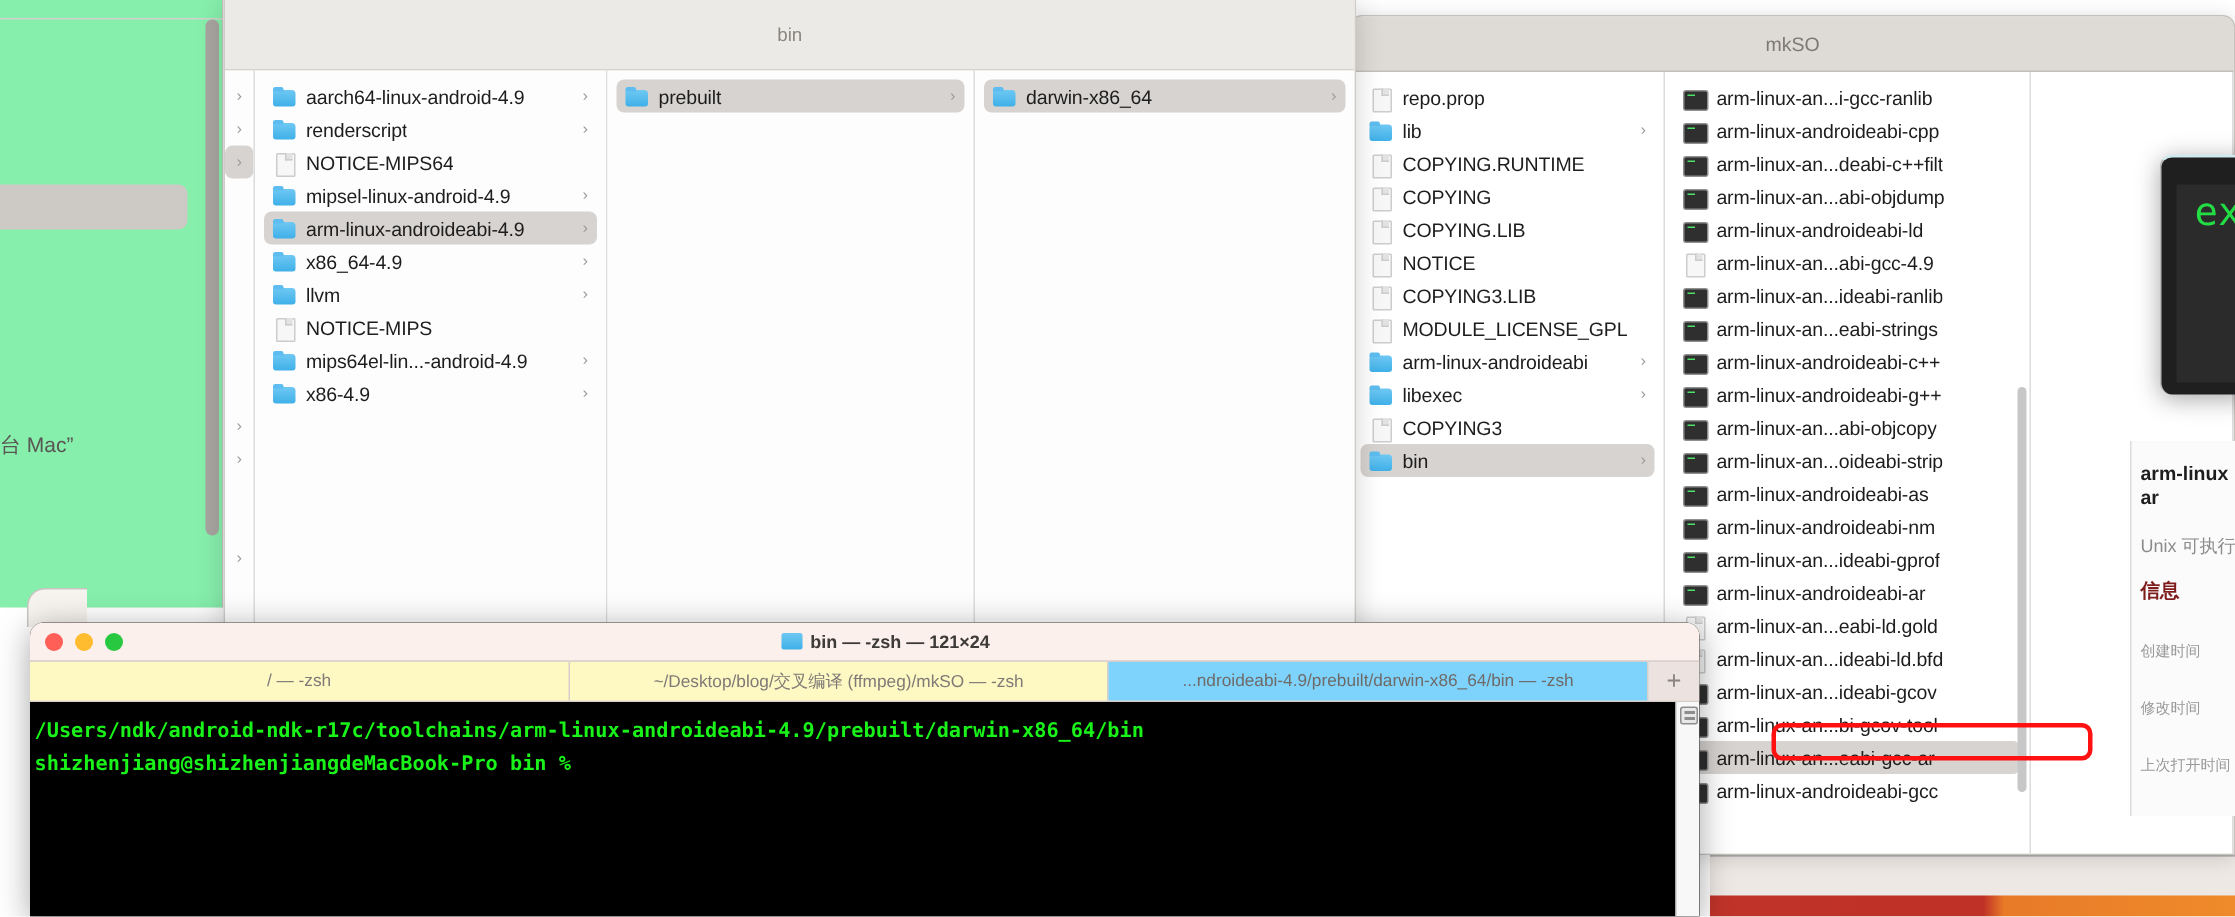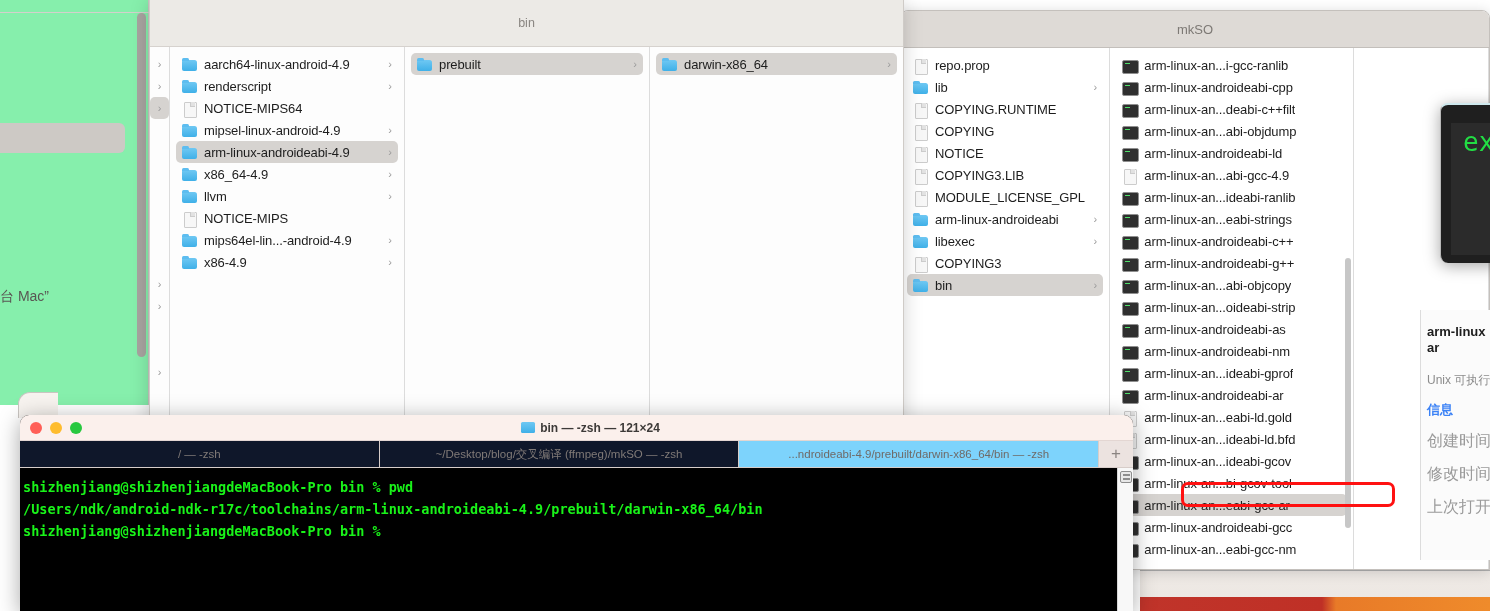--- a/index.html
+++ b/index.html
@@ -134,28 +134,28 @@
                  font-size:11px; color:#9b9b9b; }
   .chevcol .cr.sel { background:#d6d3d0; border-radius:5px; }
 
   
   .vsb {
     position:absolute; right:2px; width:6px; background:#c7c7c7; border-radius:3px;
   }
 
   
   .infopanel {
-    position:absolute; left:1420px; top:310px; width:70px; height:250px;
+    position:absolute; left:1420px; top:294px; width:70px; height:250px;
     background:#fbfbfb; border-left:1px solid #dcdcdc; padding:14px 0 0 6px;
     overflow:hidden;
   }
   .infopanel .ttl { font-size:13px; font-weight:bold; color:#1d1d1d; line-height:16px; white-space:nowrap; }
   .infopanel .sub { font-size:12px; color:#8c8c8c; margin-top:16px; white-space:nowrap; }
-  .infopanel .hdr { font-size:13px; font-weight:bold; color:#3b82f6; margin-top:12px; }
-  .infopanel .lbl { font-size:16px; color:#9a9a9a; margin-top:12px; white-space:nowrap; }
+  .infopanel .hdr { font-size:13px; font-weight:bold; color:#7f1d1d; margin-top:12px; }
+  .infopanel .lbl { font-size:10px; color:#9a9a9a; margin-top:24px; white-space:nowrap; }
 
   
   .rterm {
     position:absolute; left:1440px; top:103px; width:60px; height:160px;
     background:#1f1f1f; border-radius:8px 0 0 8px;
     box-shadow:0 3px 16px rgba(0,0,0,.35);
     border-top:2px solid #cfe9ee; border-left:1px solid #b9b9b9;
     overflow:hidden;
   }
   .rterm .inner {
@@ -191,21 +191,21 @@
     display:flex; align-items:center; gap:5px;padding-left:28px;
   }
   .term .tbar .tt .fi {
     width:14px; height:11px; background:linear-gradient(#6fc8f3,#3fb0e8);
     border-radius:1.5px; position:relative; display:inline-block;
   }
   .term .tabs { height:27px; display:flex; background:#e9e1de; border-bottom:1px solid #d7cdc9; }
   .term .tabs .tab {
     flex:1; display:flex; align-items:center; justify-content:center;
     font-size:11.5px; color:#807a77; border-right:1px solid #d7cdc9;
-    background:#0f172a; overflow:hidden; white-space:nowrap;
+    background:#fef9c3; overflow:hidden; white-space:nowrap;
   }
   .term .tabs .tab.active { background:#7dd3fc; color:#6f6a67; }
   .term .tabs .plus {
     width:34px; display:flex; align-items:center; justify-content:center;
     font-size:17px; color:#8a8481; background:#ece3e0;
   }
   .term .body {
     position:relative; background:#000; height:143px; padding:8px 0 0 3px;
     font-family:"DejaVu Sans Mono","Liberation Mono",monospace;
     font-size:13.5px; font-weight:bold; color:#19f319; line-height:22px;
@@ -264,20 +264,24 @@
           <div class="row">
             <span class="ico doc"></span>
             <span class="nm">COPYING.RUNTIME</span>
           </div>
           <div class="row">
             <span class="ico doc"></span>
             <span class="nm">COPYING</span>
           </div>
           <div class="row">
             <span class="ico doc"></span>
+            <span class="nm">COPYING.LIB</span>
+          </div>
+          <div class="row">
+            <span class="ico doc"></span>
             <span class="nm">NOTICE</span>
           </div>
           <div class="row">
             <span class="ico doc"></span>
             <span class="nm">COPYING3.LIB</span>
           </div>
           <div class="row">
             <span class="ico doc"></span>
             <span class="nm">MODULE_LICENSE_GPL</span>
           </div>
@@ -383,24 +387,20 @@
             <span class="ico exe"></span>
             <span class="nm">arm-linux-an...bi-gcov-tool</span>
           </div>
           <div class="row sel">
             <span class="ico exe"></span>
             <span class="nm">arm-linux-an...eabi-gcc-ar</span>
           </div>
           <div class="row">
             <span class="ico exe"></span>
             <span class="nm">arm-linux-androideabi-gcc</span>
-          </div>
-          <div class="row">
-            <span class="ico exe"></span>
-            <span class="nm">arm-linux-an...eabi-gcc-nm</span>
           </div>
         </div>
       <div class="col white" id="col-info" style="width:135px;"></div>
     </div>
   </div>
 
   <div class="binwin">
     <div class="titlebar">
       <span class="t">bin</span>
     </div>
@@ -521,21 +521,20 @@
         <span>bin — -zsh — 121×24</span>
       </div>
     </div>
     <div class="tabs" id="term-tabs">
         <div class="tab">/ — -zsh</div>
         <div class="tab">~/Desktop/blog/交叉编译 (ffmpeg)/mkSO — -zsh</div>
         <div class="tab active">...ndroideabi-4.9/prebuilt/darwin-x86_64/bin — -zsh</div>
         <div class="plus">+</div>
       </div>
     <div class="body">
-      <div class="ln">shizhenjiang@shizhenjiangdeMacBook-Pro bin % pwd</div>
       <div class="ln">/Users/ndk/android-ndk-r17c/toolchains/arm-linux-androideabi-4.9/prebuilt/darwin-x86_64/bin</div>
       <div class="ln">shizhenjiang@shizhenjiangdeMacBook-Pro bin % </div>
       <div class="sbtrack">
         <div class="mini"></div>
       </div>
     </div>
   </div>
 
   <div class="annot"></div>
 </div>

